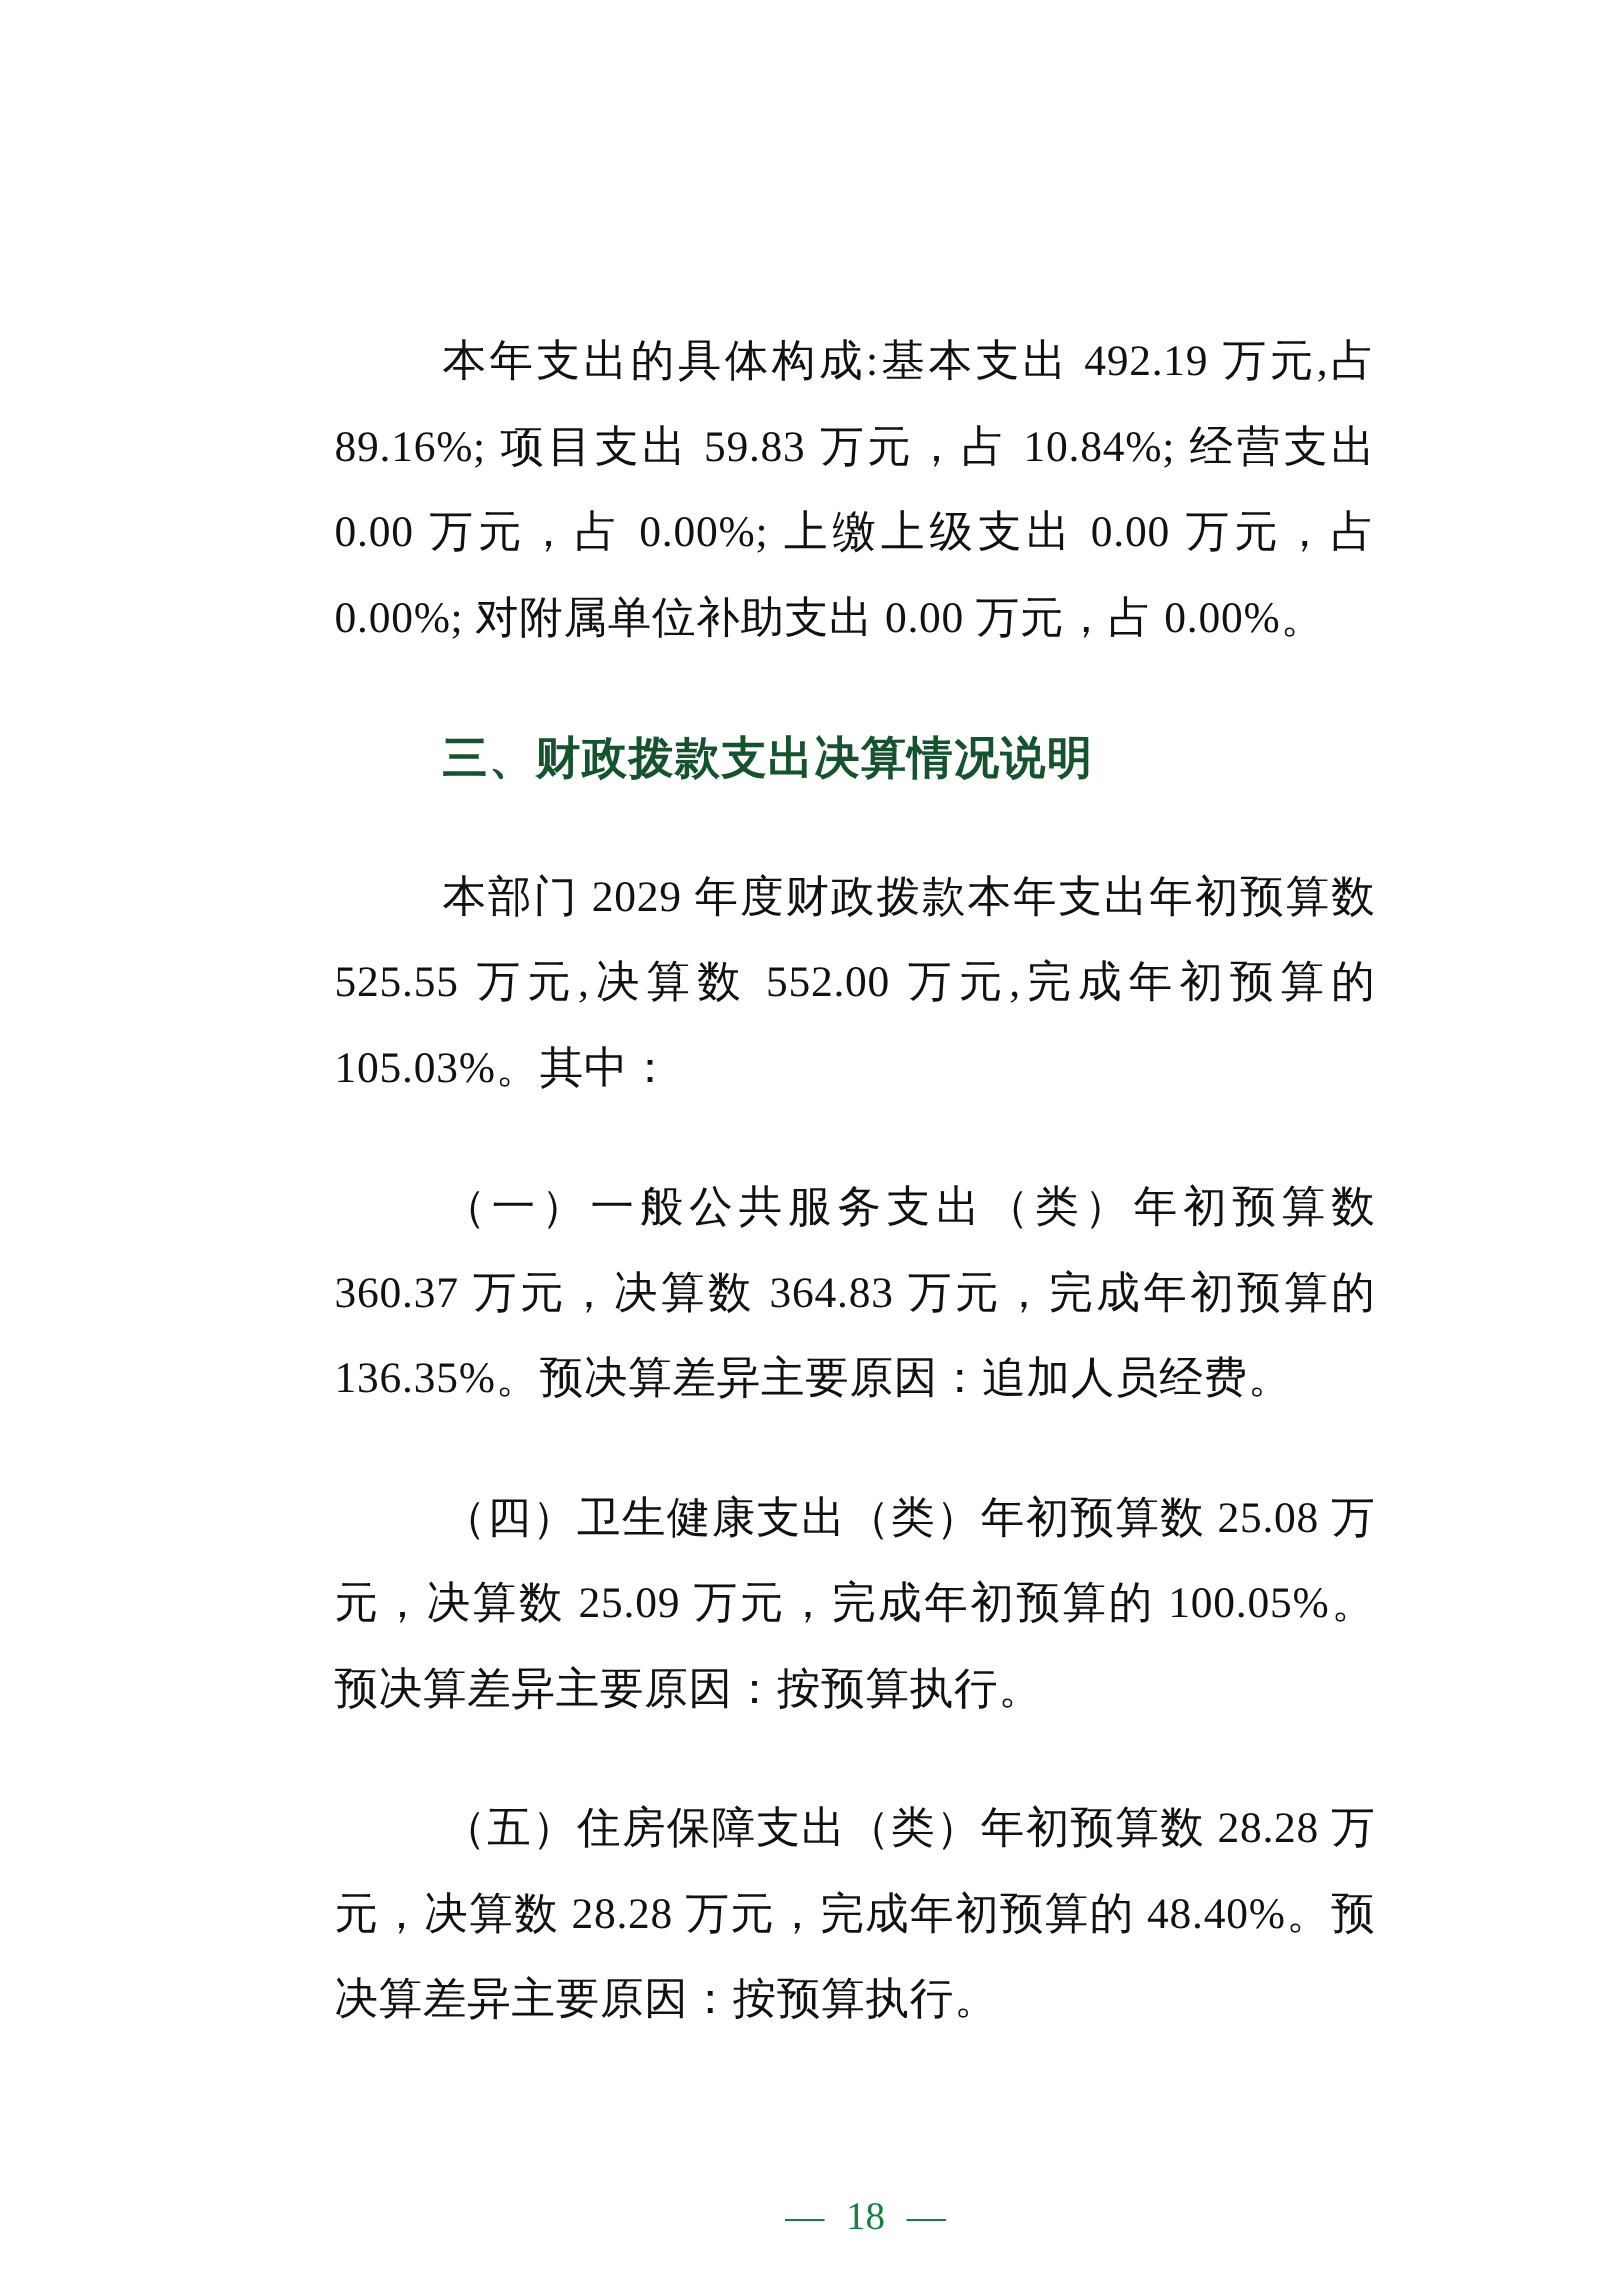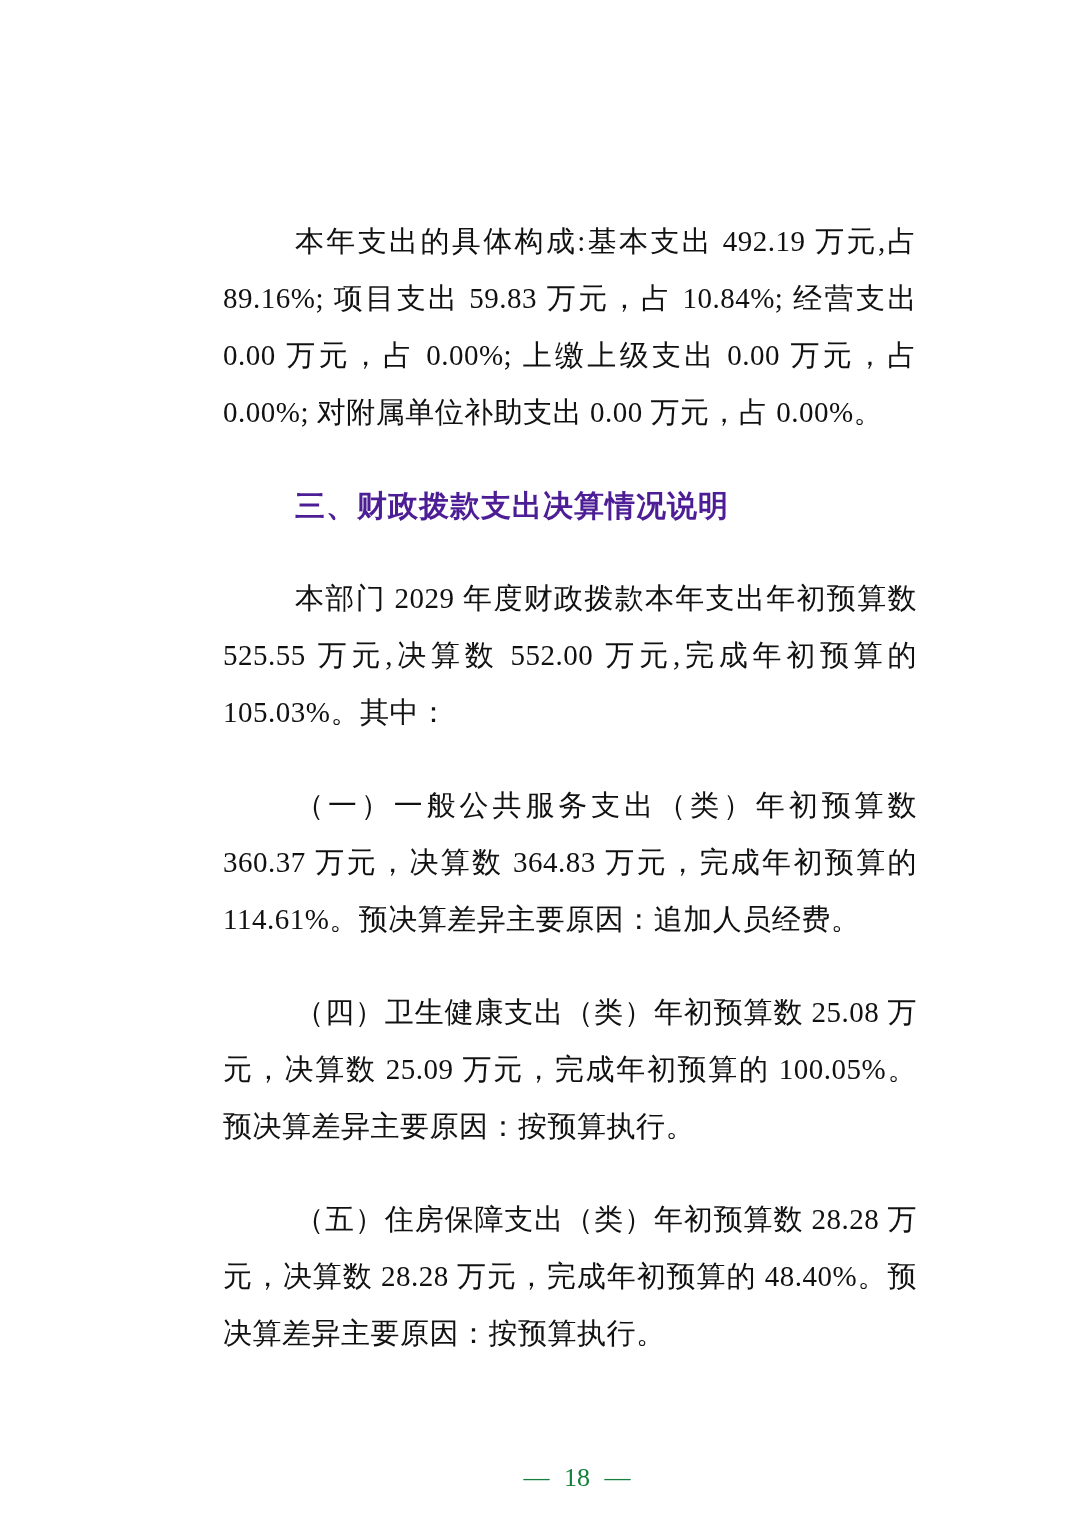--- a/index.html
+++ b/index.html
@@ -28,21 +28,21 @@
     letter-spacing: 0.5px;
   }
   .para--heading {
     font-family: "Liberation Sans", "DejaVu Sans", sans-serif;
     font-weight: 700;
     font-size: 30px;
     line-height: 57px;
     text-align: left;
     text-indent: 72px;
     letter-spacing: 1px;
-    color: #4c1d95;
+    color: #14532d;
   }
   .footer {
     position: absolute;
     left: 0;
     right: 0;
     top: 1398px;
     text-align: center;
     font-size: 26px;
     line-height: 40px;
     word-spacing: 8px;
@@ -50,21 +50,21 @@
   }
 </style>
 </head>
 <body>
 
 <div class="page">
   <main class="content">
     <p class="para">本年支出的具体构成:基本支出 492.19 万元,占 89.16%; 项目支出 59.83 万元，占 10.84%; 经营支出 0.00 万元，占 0.00%; 上缴上级支出 0.00 万元，占 0.00%; 对附属单位补助支出 0.00 万元，占 0.00%。</p>
     <h2 class="para--heading">三、财政拨款支出决算情况说明</h2>
     <p class="para">本部门 2029 年度财政拨款本年支出年初预算数 525.55 万元,决算数 552.00 万元,完成年初预算的 105.03%。其中：</p>
-    <p class="para">（一）一般公共服务支出（类）年初预算数 360.37 万元，决算数 364.83 万元，完成年初预算的 114.61%。预决算差异主要原因：追加人员经费。</p>
+    <p class="para">（一）一般公共服务支出（类）年初预算数 360.37 万元，决算数 364.83 万元，完成年初预算的 136.35%。预决算差异主要原因：追加人员经费。</p>
     <p class="para">（四）卫生健康支出（类）年初预算数 25.08 万元，决算数 25.09 万元，完成年初预算的 100.05%。预决算差异主要原因：按预算执行。</p>
     <p class="para">（五）住房保障支出（类）年初预算数 28.28 万元，决算数 28.28 万元，完成年初预算的 48.40%。预决算差异主要原因：按预算执行。</p>
   </main>
 
   <footer class="footer">
     <span>— 18 —</span>
   </footer>
 </div>
 
 </body></html>

